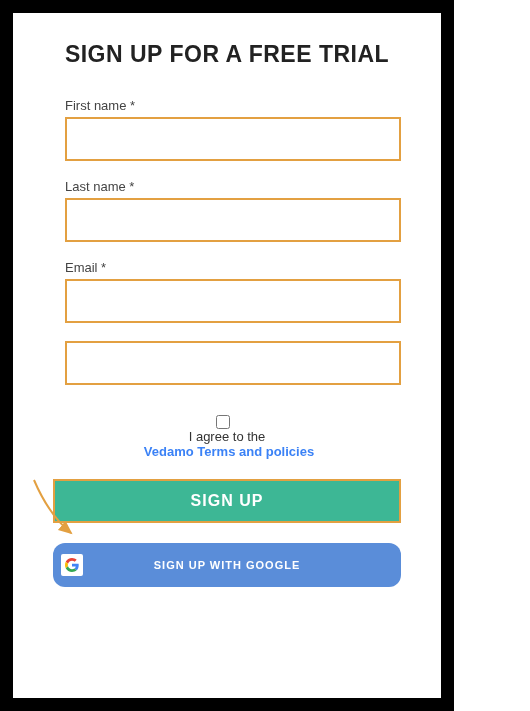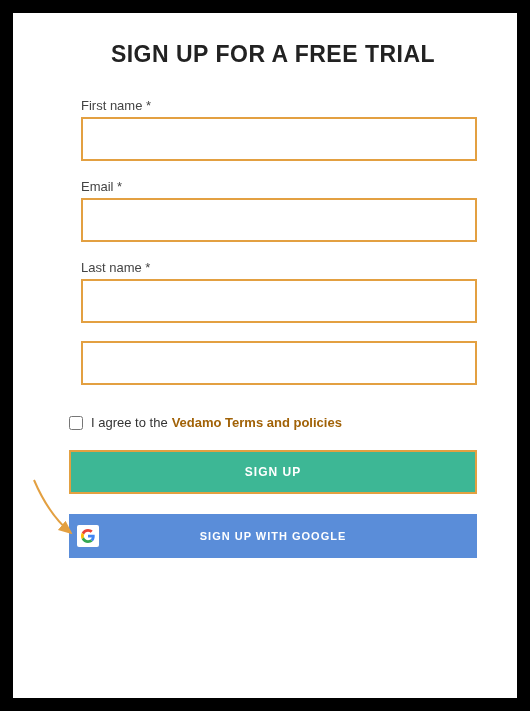--- a/index.html
+++ b/index.html
@@ -7,26 +7,26 @@
       margin: 0;
       padding: 0;
     }
     body {
       font-family: Arial, Helvetica, sans-serif;
       background: #fff;
       width: 530px;
       height: 711px;
     }
     .outer {
-      width: 530px;
+      width: 454px;
       height: 711px;
       border: 13px solid #000;
       background: #fff;
       position: relative;
-      padding: 28px 40px 20px 56px;
+      padding: 28px 40px 20px 40px;
     }
     .title {
       text-align: center;
       font-size: 23px;
       font-weight: bold;
       letter-spacing: 0.5px;
       color: #222;
       margin-bottom: 30px;
     }
     .field-group {
@@ -48,50 +48,51 @@
       font-size: 14px;
       outline: none;
     }
     .agree-row {
       display: flex;
       align-items: center;
       margin-top: 30px;
       margin-bottom: 20px;
       font-size: 13px;
       color: #333;
+      flex-direction: column;
     }
     .agree-row input[type="checkbox"] {
       width: 14px;
       height: 14px;
       margin-right: 8px;
     }
     .agree-link {
-      color: #a16207;
+      color: #3b82f6;
       font-weight: bold;
       text-decoration: none;
       margin-left: 4px;
     }
     .signup-btn {
       width: 100%;
       height: 44px;
       background: #3db795;
       border: 2px solid #e3a041;
       color: #fff;
-      font-size: 12px;
+      font-size: 16px;
       font-weight: bold;
       letter-spacing: 1px;
       cursor: pointer;
       margin-bottom: 20px;
     }
     .google-btn {
       width: 100%;
       height: 44px;
       background: #5a8dd9;
       border: none;
-      border-radius: 0;
+      border-radius: 12px;
       color: #fff;
       font-size: 11px;
       font-weight: bold;
       letter-spacing: 1px;
       cursor: pointer;
       position: relative;
       display: flex;
       align-items: center;
       justify-content: center;
     }
@@ -122,26 +123,26 @@
 <div class="outer">
 
   <h1 class="title">SIGN UP FOR A FREE TRIAL</h1>
 
   <div class="field-group">
     <label class="field-label">First name *</label>
     <input class="field-input" type="text" value="" style="">
   </div>
 
   <div class="field-group">
-    <label class="field-label">Email *</label>
+    <label class="field-label">Last name *</label>
     <input class="field-input" type="text" value="" style="">
   </div>
 
   <div class="field-group">
-    <label class="field-label">Last name *</label>
+    <label class="field-label">Email *</label>
     <input class="field-input" type="text" value="" style="">
   </div>
 
   <div class="field-group">
     <input class="field-input" type="password" value="" style="">
   </div>
 
   <svg class="arrow" width="60" height="70">
     <defs>
       <marker id="arrowhead" markerWidth="8" markerHeight="8" refX="6" refY="3" orient="auto">

